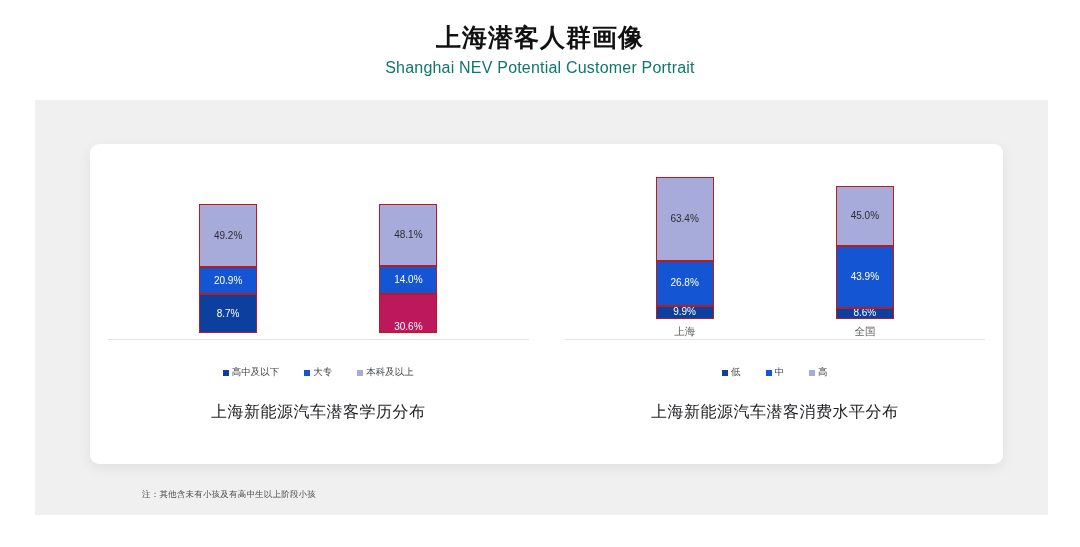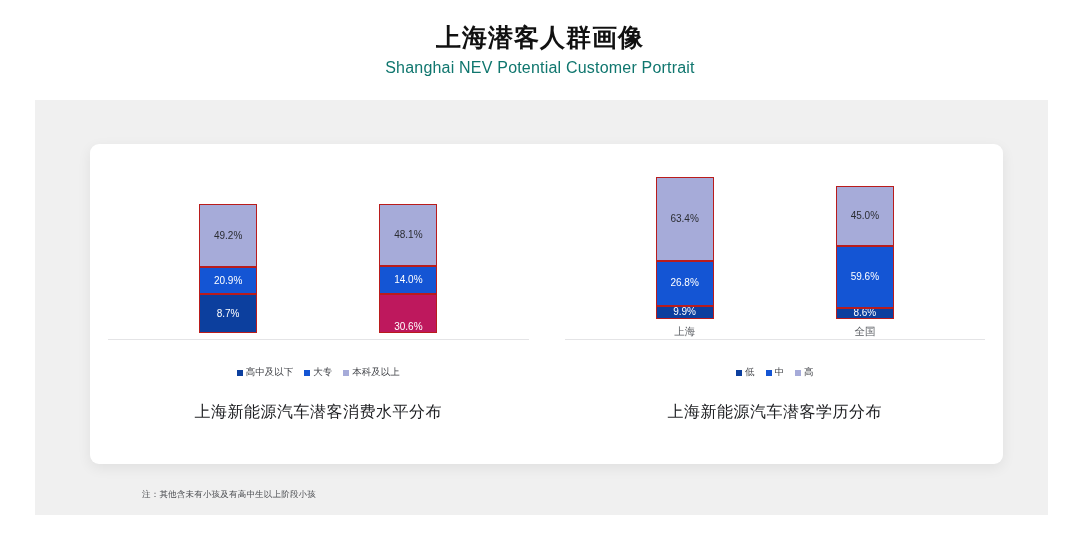--- a/index.html
+++ b/index.html
@@ -137,21 +137,21 @@
 
   
   .legend {
     position: absolute;
     left: 0;
     right: 0;
     top: 222px;
     display: flex;
     justify-content: center;
     align-items: center;
-    gap: 11px;
+    gap: 25px;
   }
   .legend-item {
     display: flex;
     align-items: center;
     gap: 3px;
     font-size: 9.5px;
     color: #3d3f44;
     white-space: nowrap;
   }
   .legend-swatch {
@@ -272,21 +272,21 @@
               </div>
               <div class="cat-label">上海</div>
             </div>
 
             <div class="bar-group">
               <div class="stack">
                 <div class="seg" style="height: 59.85px; background: rgb(166, 171, 217); color: rgb(43, 45, 51);">
                   <span class="seg-label">45.0%</span>
                 </div>
                 <div class="seg" style="height: 61.712px; background: rgb(20, 85, 212); color: rgb(255, 255, 255);">
-                  <span class="seg-label">59.6%</span>
+                  <span class="seg-label">43.9%</span>
                 </div>
                 <div class="seg" style="height: 11.438px; background: rgb(12, 63, 158); color: rgb(255, 255, 255);">
                   <span class="seg-label">8.6%</span>
                 </div>
               </div>
               <div class="cat-label">全国</div>
             </div>
 
           </div>
           <div class="axis-line" style="background: rgb(228, 228, 230);"></div>
@@ -303,21 +303,21 @@
             <div class="legend-item">
               <span class="legend-swatch" style="background: rgb(166, 171, 217);"></span>
               <span>高</span>
             </div>
           </div>
         </div>
 
       </div>
 
       <div class="captions-row">
+        <div class="caption">上海新能源汽车潜客学历分布</div>
         <div class="caption">上海新能源汽车潜客消费水平分布</div>
-        <div class="caption">上海新能源汽车潜客学历分布</div>
       </div>
 
       <div class="footnote">注：其他含未有小孩及有高中生以上阶段小孩</div>
 
     </div>
   </div>
 </div>
 
 </body></html>

